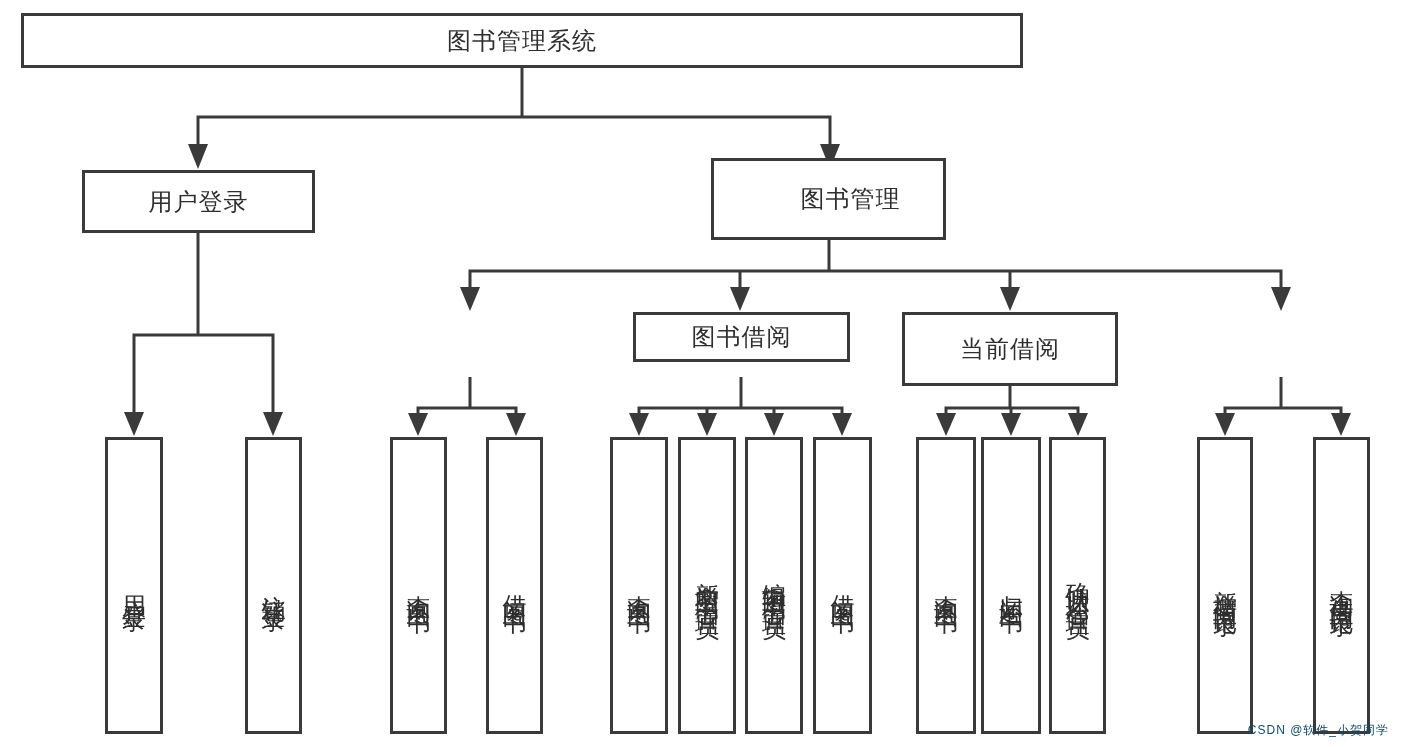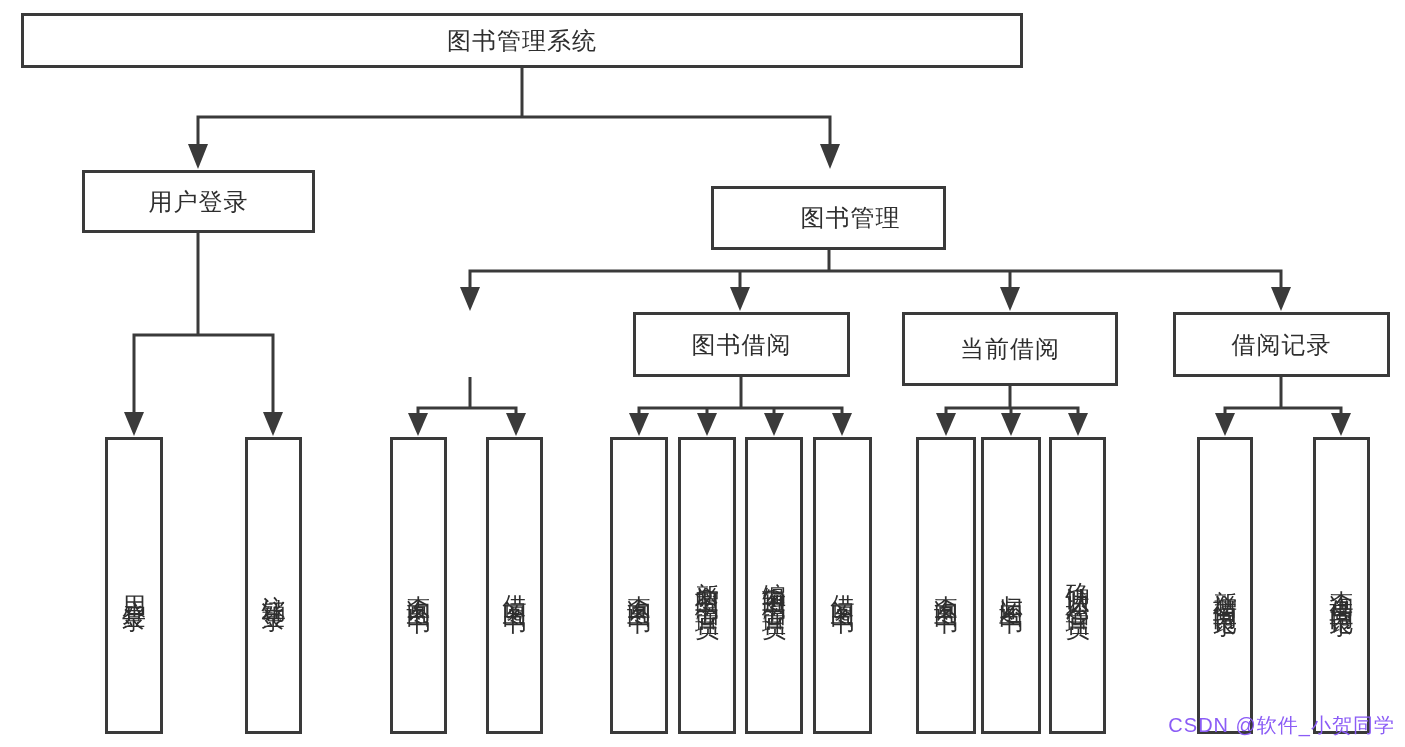--- a/index.html
+++ b/index.html
@@ -26,26 +26,26 @@
   .vbox .vtext{
     writing-mode:vertical-rl;
     text-orientation:mixed;
     font-size:24px;
     letter-spacing:5px;
     line-height:1;
     white-space:nowrap;
   }
   #watermark{
     position:absolute;
-    right:10px;
+    right:16px;
     bottom:8px;
     z-index:3;
-    font-size:20px;
+    font-size:12px;
     letter-spacing:1px;
-    color:#8b5cf6;
+    color:#0c4a6e;
     white-space:nowrap;
   }
 </style>
 </head>
 <body>
 
 <div id="canvas">
 
   <svg id="connectors" width="1405" height="747" viewBox="0 0 1405 747">
     <g stroke="#3a3a3a" stroke-width="3" fill="none">
@@ -101,32 +101,29 @@
     </g>
   </svg>
 
   <div class="node hbox" style="left:21px;top:13px;width:1002px;height:55px;">
     <span>图书管理系统</span>
   </div>
 
   <div class="node hbox" style="left:82px;top:170px;width:233px;height:63px;">
     <span>用户登录</span>
   </div>
-  <div class="node hbox" style="left:711px;top:186px;width:235px;height:64px;padding-left:44px;">
+  <div class="node hbox" style="left:711px;top:158px;width:235px;height:82px;padding-left:44px;">
     <span>图书管理</span>
   </div>
 
-  <div class="node hbox" style="left:633px;top:312px;width:217px;height:65px;">
+  <div class="node hbox" style="left:633px;top:312px;width:217px;height:50px;">
     <span>图书借阅</span>
   </div>
   <div class="node hbox" style="left:902px;top:312px;width:216px;height:74px;">
     <span>当前借阅</span>
-  </div>
-  <div class="node hbox" style="left:1173px;top:312px;width:217px;height:65px;">
-    <span>借阅记录</span>
   </div>
 
   <div class="node vbox" style="left:105px;top:437px;width:58px;height:297px;">
     <span class="vtext">用户登录</span>
   </div>
   <div class="node vbox" style="left:245px;top:437px;width:57px;height:297px;">
     <span class="vtext">注销登录</span>
   </div>
 
   <div class="node vbox" style="left:390px;top:437px;width:57px;height:297px;">

